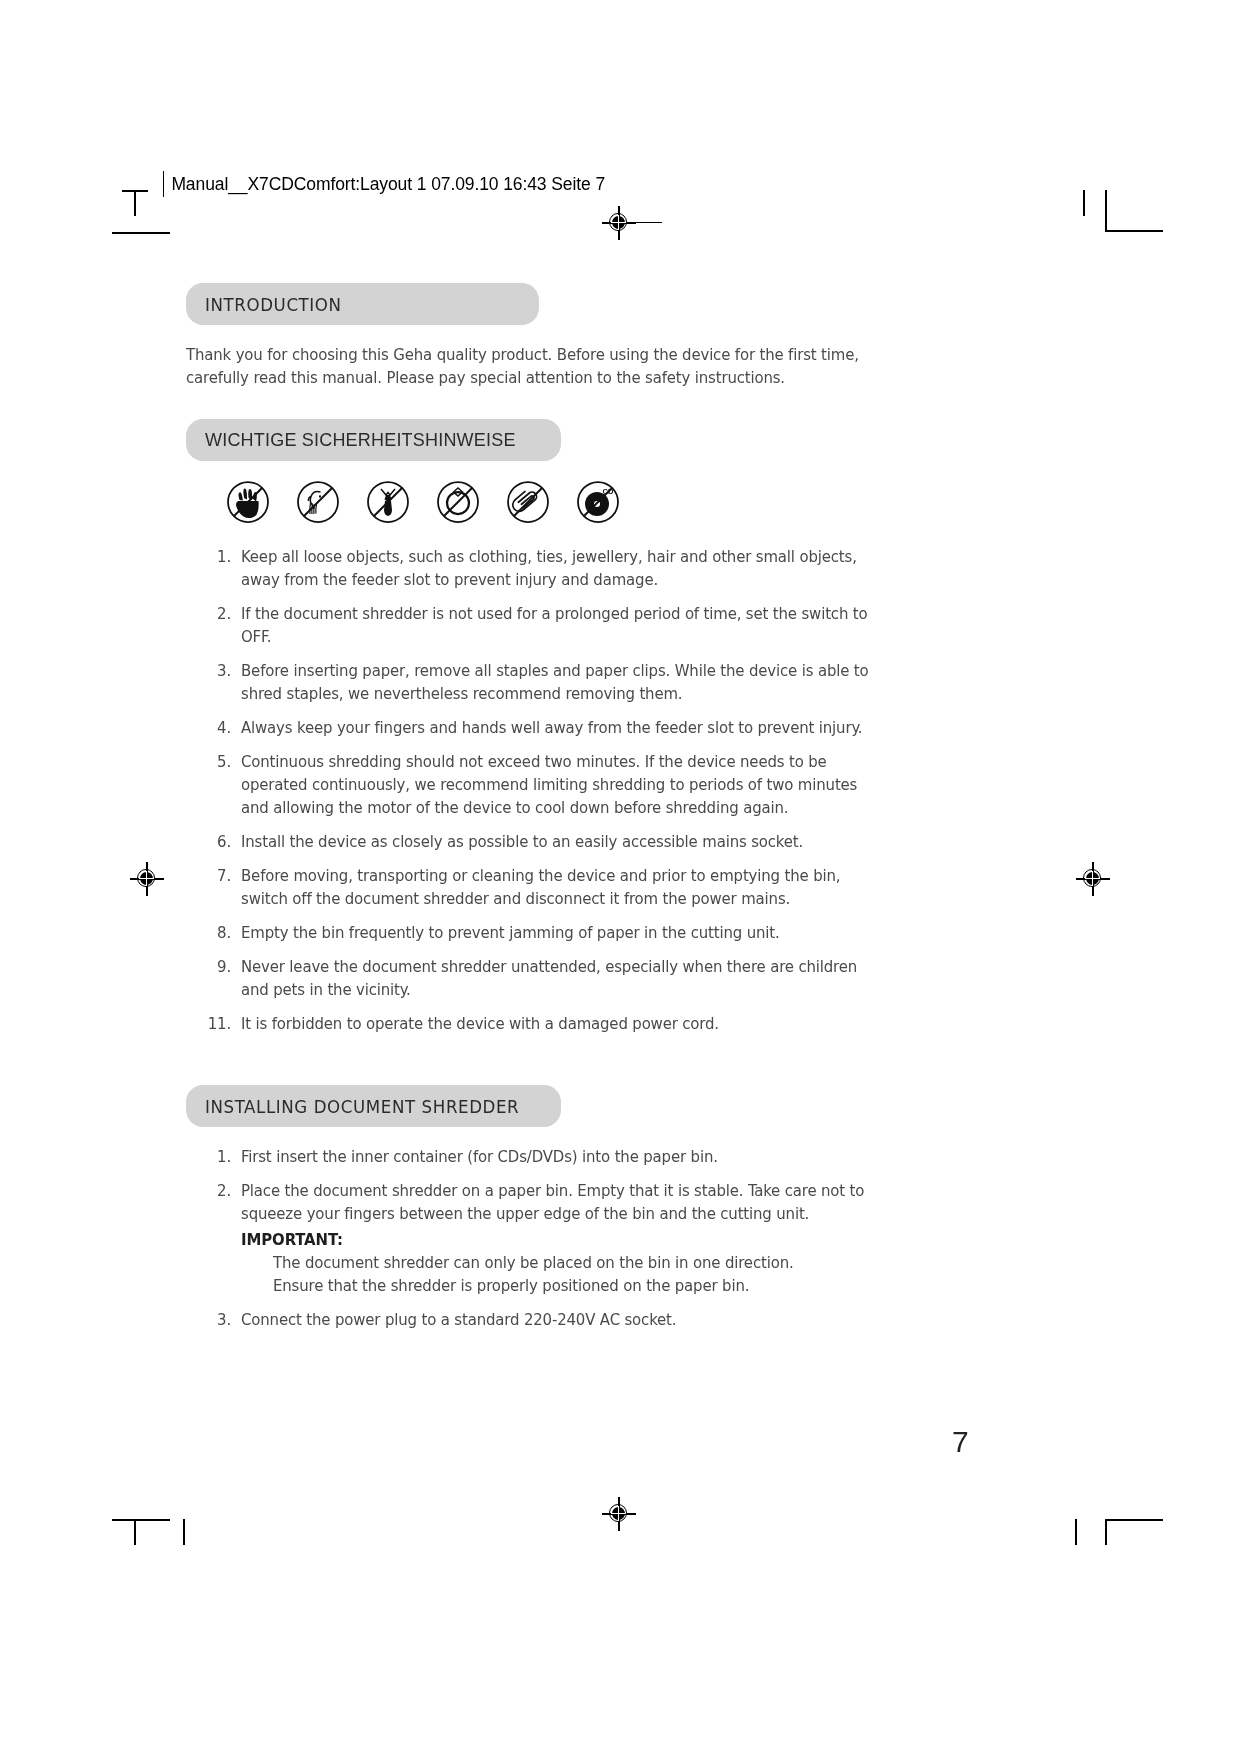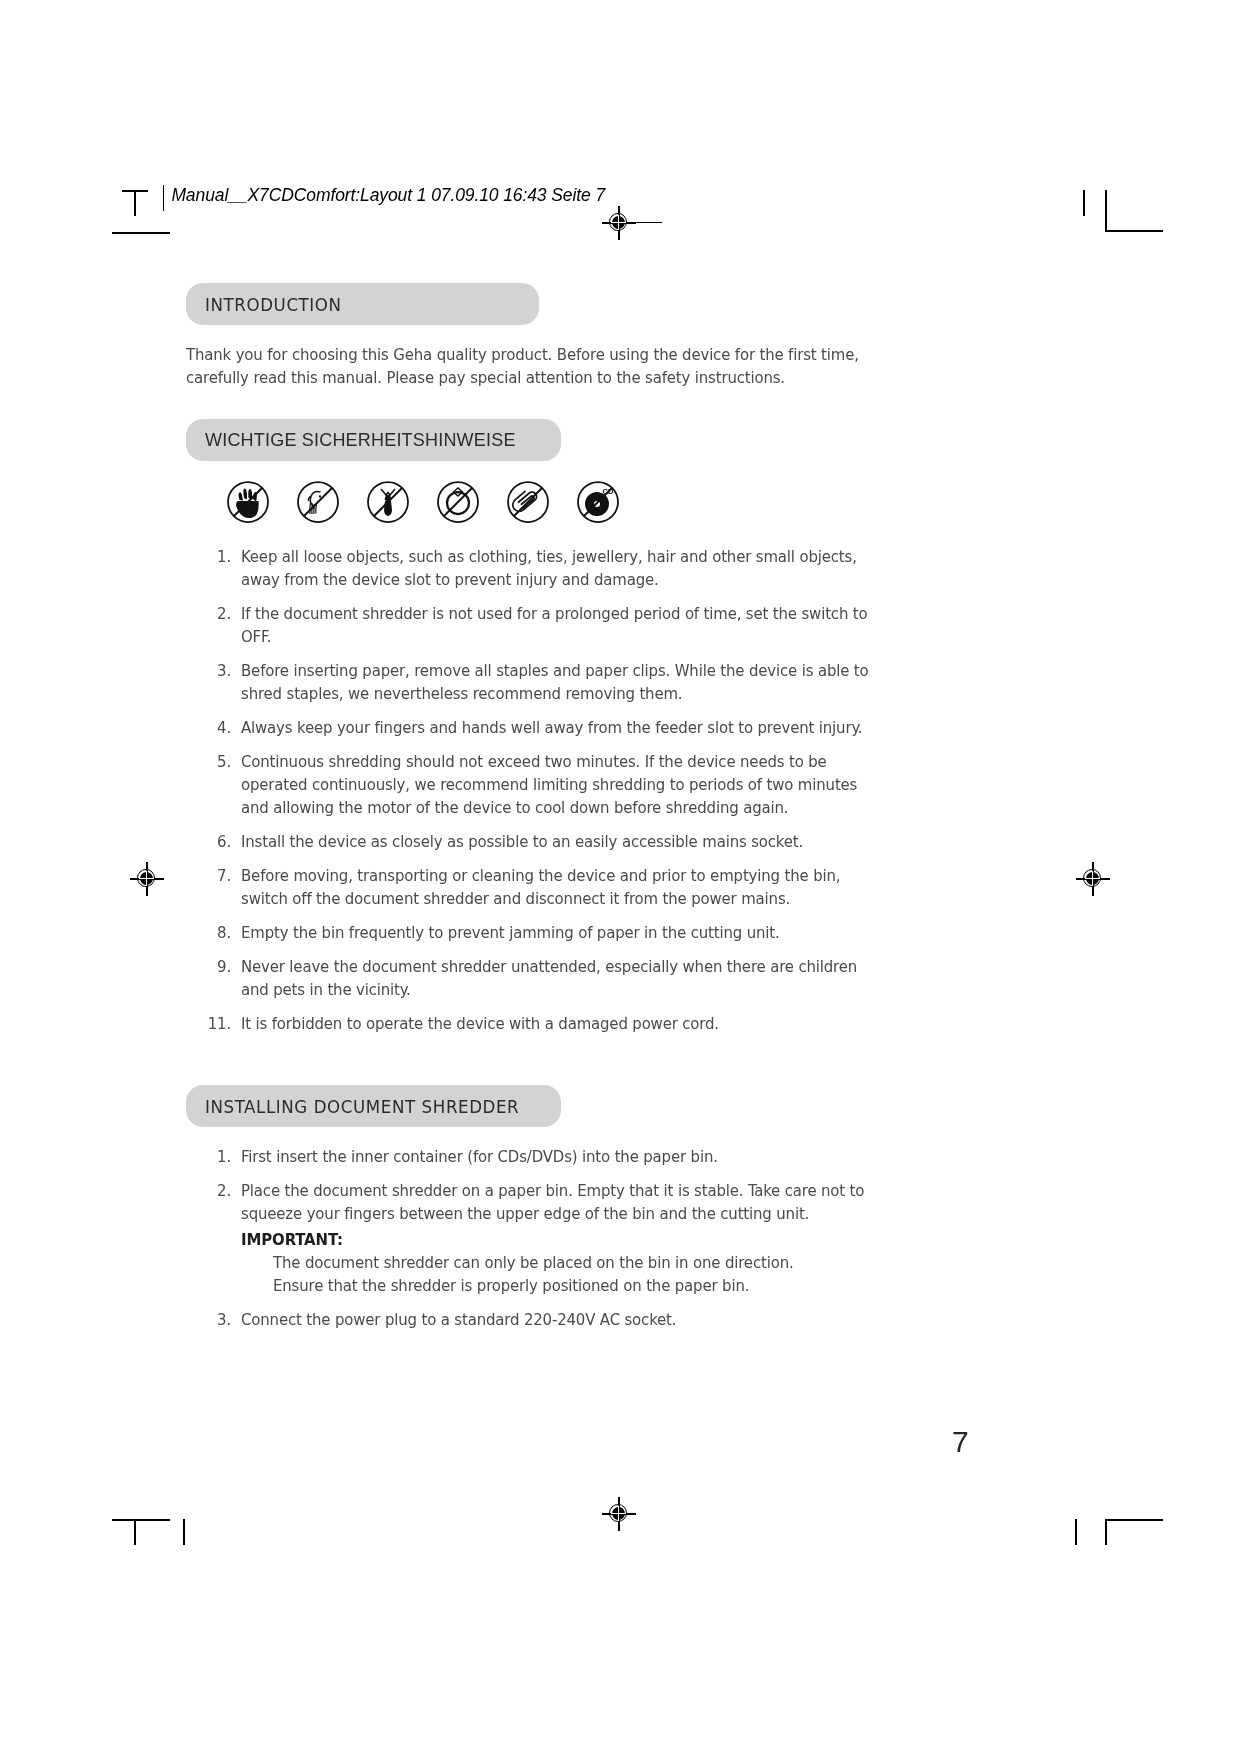--- a/index.html
+++ b/index.html
@@ -83,25 +83,24 @@
     height: 1.2px;
     width: 34px;
     margin-top: -0.6px;
     background: #000;
   }
 
   
   #slug {
     position: absolute;
     left: 163px;
-    top: 185px;
+    top: 171px;
     height: 26px;
     display: flex;
-    align-items: flex-start;
-    font-style: italic;
+    align-items: center;
   }
   #slug .rule {
     width: 1.4px;
     height: 26px;
     background: #000;
     margin-right: 7px;
   }
   #slug .slug-text {
     font-family: "Liberation Sans", sans-serif;
     font-size: 17.5px;
@@ -360,21 +359,21 @@
         <circle cx="48" cy="54" r="6" fill="#fff"></circle>
         <text x="70" y="34" font-family="Liberation Sans, sans-serif" font-size="15" font-weight="bold" fill="#111" text-anchor="middle">CD</text>
         <line x1="22" y1="78" x2="78" y2="22" stroke="#111" stroke-width="4"></line>
       </svg>
 
     </div>
 
     <ol id="safety-list" class="manual-list body-text">
       <li>
         <span class="num">1.</span>
-        <span class="txt">Keep all loose objects, such as clothing, ties, jewellery, hair and other small objects, away from the device slot to prevent injury and damage.</span>
+        <span class="txt">Keep all loose objects, such as clothing, ties, jewellery, hair and other small objects, away from the feeder slot to prevent injury and damage.</span>
       </li>
       <li>
         <span class="num">2.</span>
         <span class="txt">If the document shredder is not used for a prolonged period of time, set the switch to OFF.</span>
       </li>
       <li>
         <span class="num">3.</span>
         <span class="txt">Before inserting paper, remove all staples and paper clips. While the device is able to shred staples, we nevertheless recommend removing them.</span>
       </li>
       <li>

